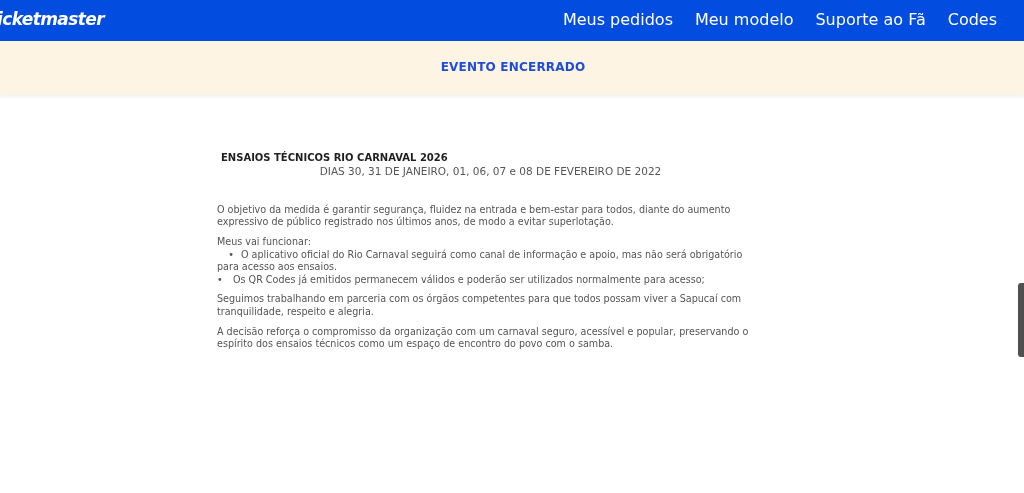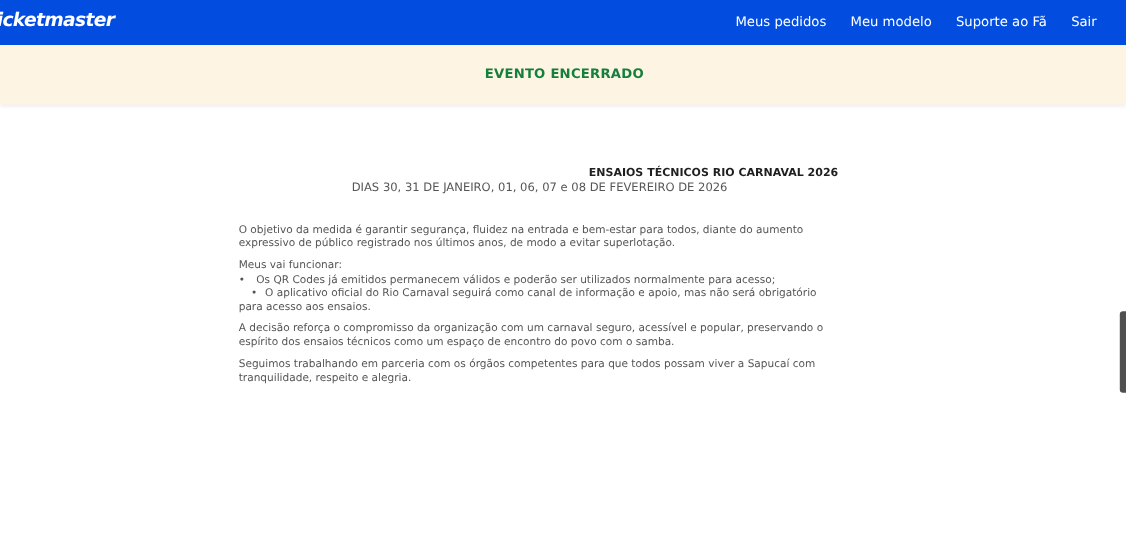--- a/index.html
+++ b/index.html
@@ -37,54 +37,54 @@
       position: absolute;
       right: 27px;
       top: 12px;
       display: flex;
       gap: 0;
     }
     .nav a {
       color: #ffffff;
       text-decoration: none;
       font-family: "DejaVu Sans", sans-serif;
-      font-size: 12px;
+      font-size: 16px;
       line-height: 16px;
       margin-left: 22px;
       white-space: nowrap;
     }
     .nav a:first-child { margin-left: 0; }
     .banner {
       position: absolute;
       left: 0; top: 41px;
       width: 1024px;
       height: 54px;
       background: #fef4e4;
       box-shadow: 0 2px 3px rgba(0,0,0,0.06);
       display: flex;
       align-items: center;
       justify-content: center;
     }
     .banner-text {
-      color: #15803d;
+      color: #1d4ed8;
       font-family: "DejaVu Sans", sans-serif;
       font-size: 12px;
       letter-spacing: 0.2px;
       font-weight: 600;
       margin-left: 2px;
       margin-top: -2px;
     }
     .content {
       position: absolute;
       left: 217px;
       top: 151px;
       width: 545px;
     }
     .event-title {
-      text-align: right;
+      text-align: left;
       font-family: "DejaVu Sans", sans-serif;
       font-weight: bold;
       font-size: 10px;
       color: #1f1f1f;
       line-height: 13px;
       margin-left: 4px;
     }
     .event-dates {
       text-align: center;
       font-family: "DejaVu Sans", sans-serif;
@@ -126,44 +126,44 @@
   </style>
 </head>
 <body>
 
 <header class="topbar">
   <a class="logo">icketmaster</a>
   <nav class="nav">
     <a>Meus pedidos</a>
     <a>Meu modelo</a>
     <a>Suporte ao Fã</a>
-    <a>Sair</a>
+    <a>Codes</a>
   </nav>
 </header>
 
 <div class="banner">
   <span class="banner-text">EVENTO ENCERRADO</span>
 </div>
 
 <main class="content">
   <h1 class="event-title">ENSAIOS TÉCNICOS RIO CARNAVAL 2026</h1>
-  <div class="event-dates">DIAS 30, 31 DE JANEIRO, 01, 06, 07 e 08 DE FEVEREIRO DE 2026</div>
+  <div class="event-dates">DIAS 30, 31 DE JANEIRO, 01, 06, 07 e 08 DE FEVEREIRO DE 2022</div>
 
   <div class="body">
     <p>O objetivo da medida é garantir segurança, fluidez na entrada e bem-estar para todos, diante do aumento expressivo de público registrado nos últimos anos, de modo a evitar superlotação.</p>
 
     <div class="list-block">
       <div class="list-intro">Meus vai funcionar:</div>
       <div class="bullet-line">
-        <span class="bullet flush">•</span><span>Os QR Codes já emitidos permanecem válidos e poderão ser utilizados normalmente para acesso;</span>
+        <span class="bullet indent">•</span><span>O aplicativo oficial do Rio Carnaval seguirá como canal de informação e apoio, mas não será obrigatório para acesso aos ensaios.</span>
       </div>
       <div class="bullet-line">
-        <span class="bullet indent">•</span><span>O aplicativo oficial do Rio Carnaval seguirá como canal de informação e apoio, mas não será obrigatório para acesso aos ensaios.</span>
+        <span class="bullet flush">•</span><span>Os QR Codes já emitidos permanecem válidos e poderão ser utilizados normalmente para acesso;</span>
       </div>
     </div>
 
+    <p>Seguimos trabalhando em parceria com os órgãos competentes para que todos possam viver a Sapucaí com tranquilidade, respeito e alegria.</p>
     <p>A decisão reforça o compromisso da organização com um carnaval seguro, acessível e popular, preservando o espírito dos ensaios técnicos como um espaço de encontro do povo com o samba.</p>
-    <p>Seguimos trabalhando em parceria com os órgãos competentes para que todos possam viver a Sapucaí com tranquilidade, respeito e alegria.</p>
   </div>
 </main>
 
 <div class="scrollbar-track"></div>
 <div class="scrollbar-thumb"></div>
 
 </body></html>

